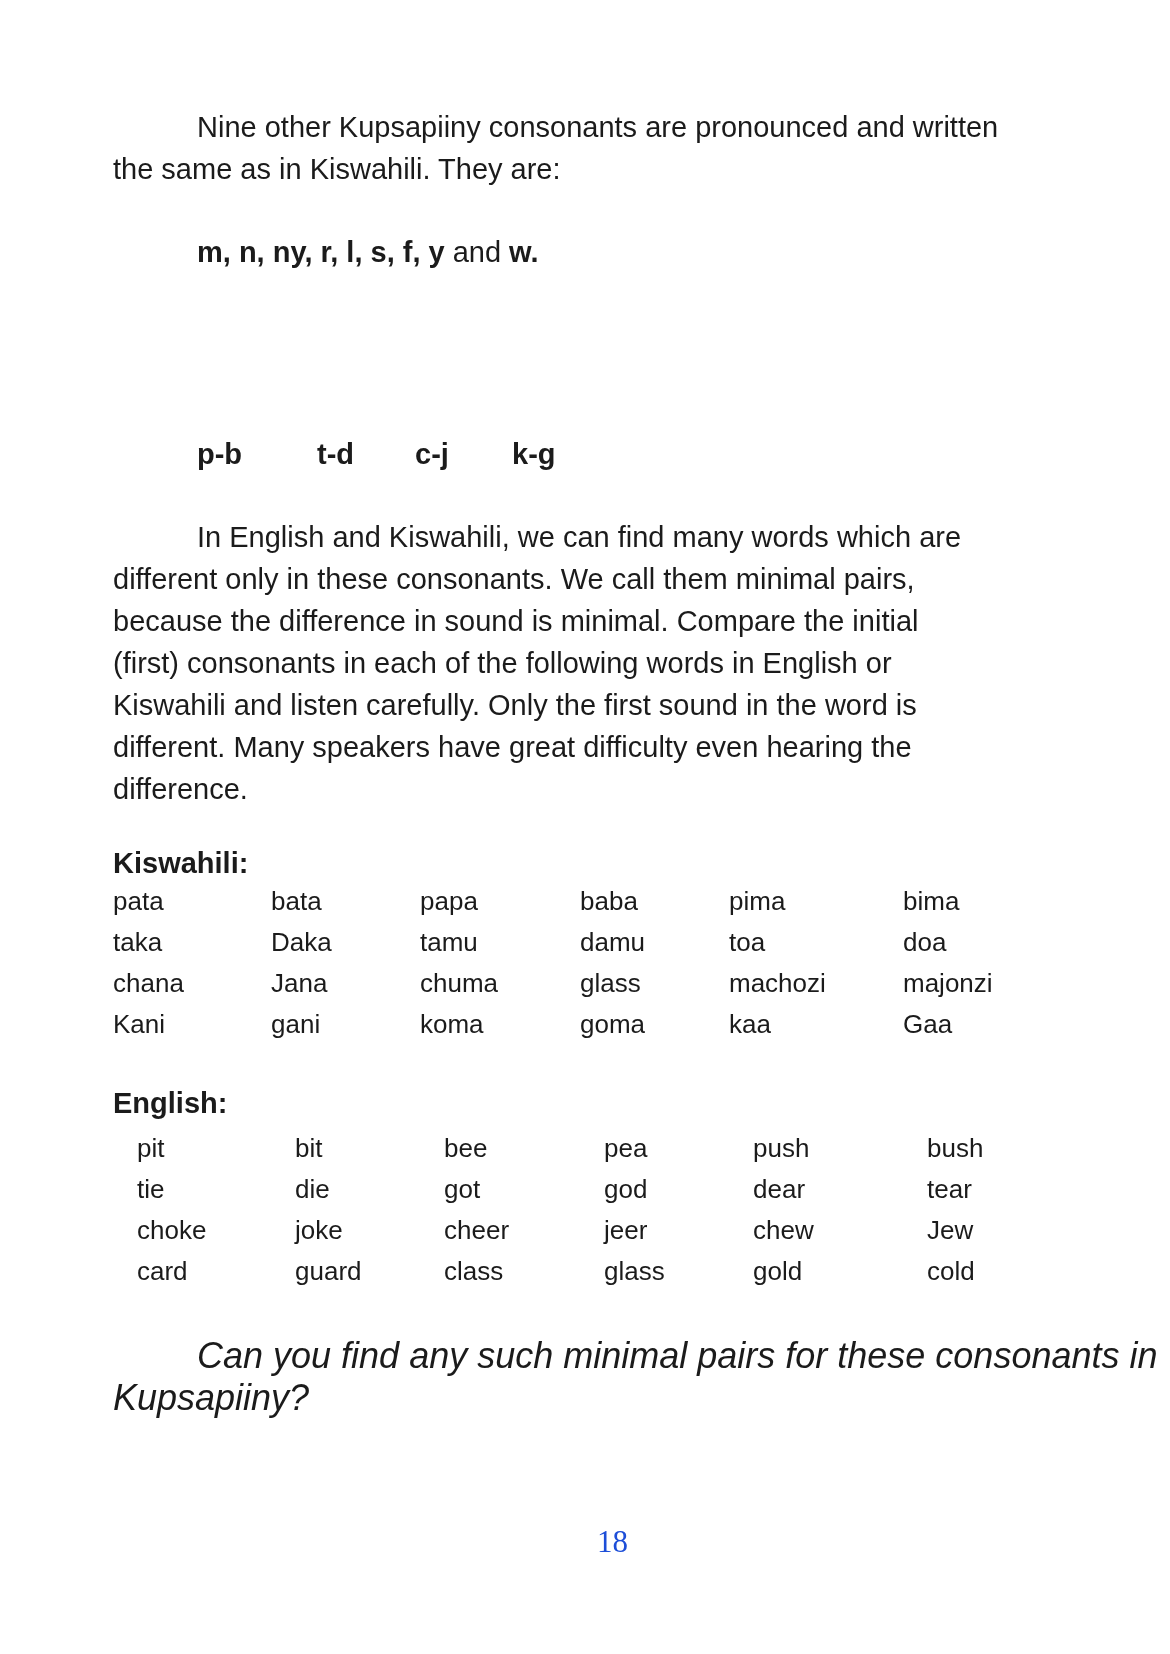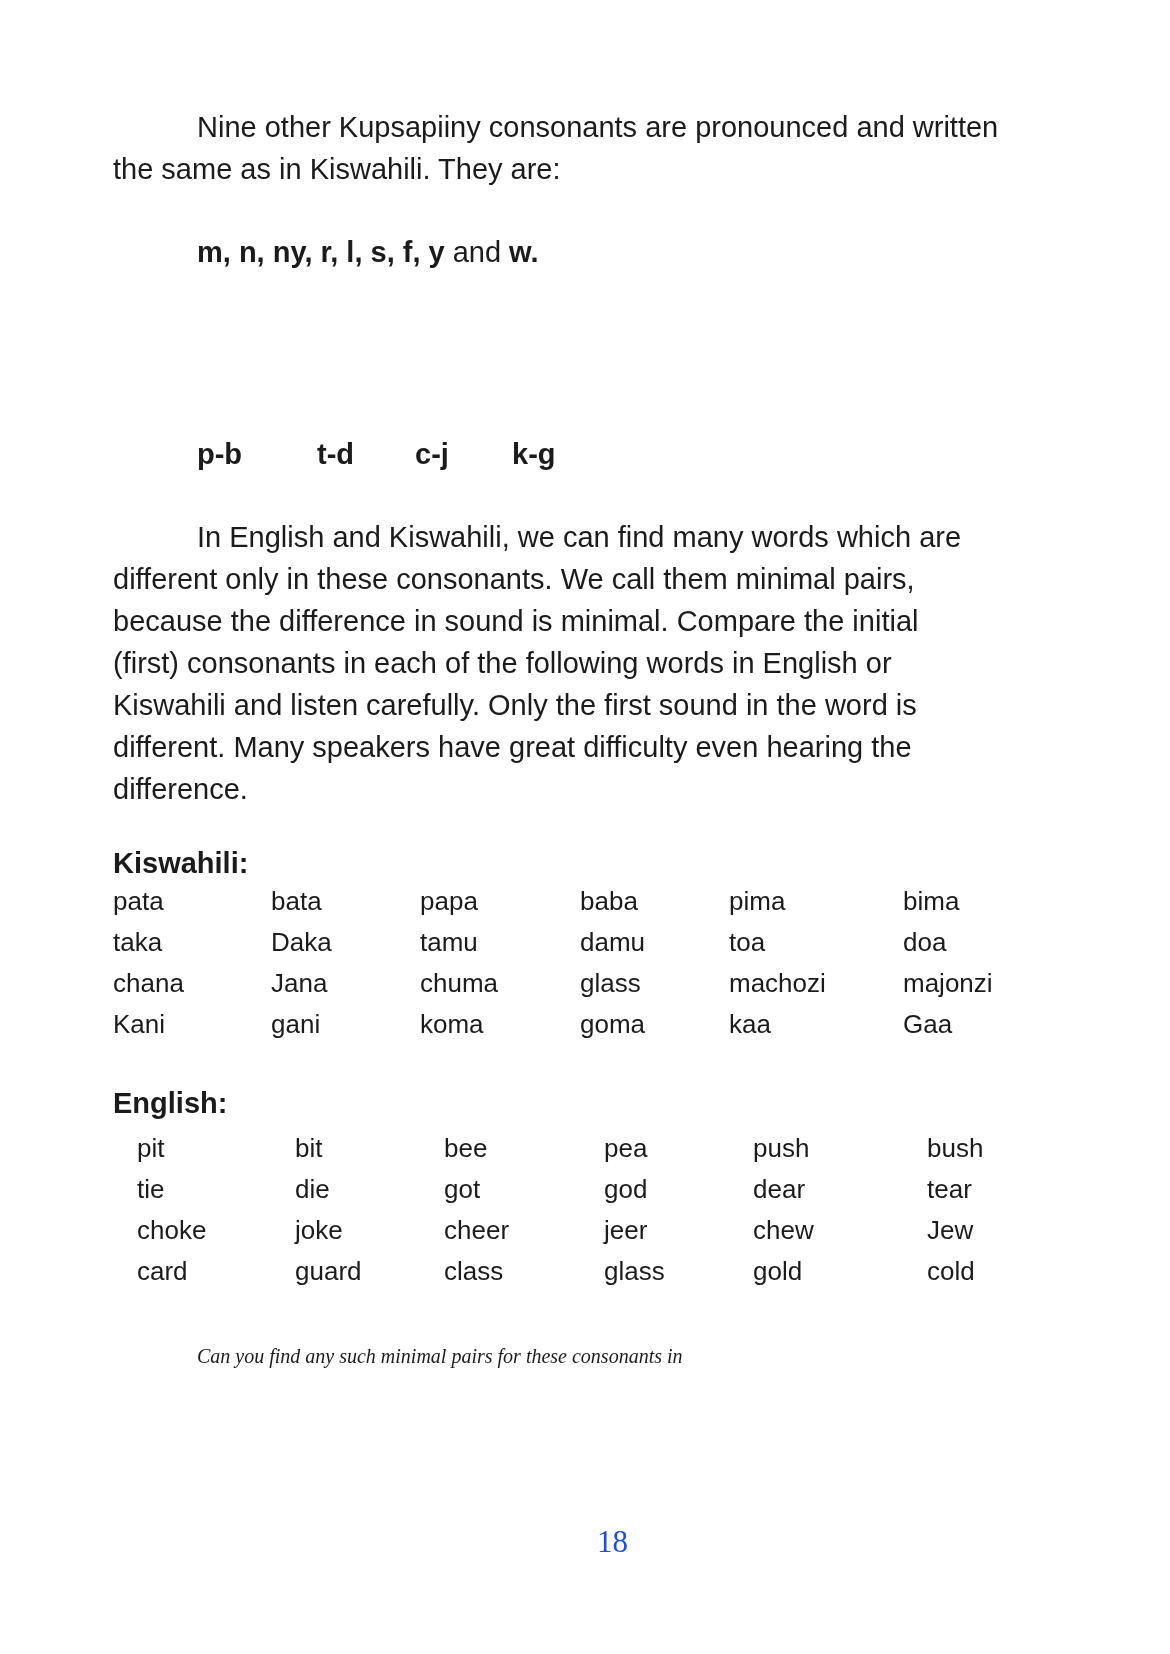--- a/index.html
+++ b/index.html
@@ -56,24 +56,23 @@
   .word-row {
     display: grid;
     grid-template-columns: 158px 149px 160px 149px 174px auto;
   }
   .word-cell {
     white-space: nowrap;
   }
   .question-block {
     position: absolute;
     left: 113px;
-    font-size: 20px;
+    font-size: 36px;
     line-height: 42px;
     font-style: italic;
-    font-family: Liberation Serif, serif;
   }
   .page-number {
     position: absolute;
     left: 597px;
     top: 1523px;
     font-family: "Liberation Serif", serif;
     font-size: 31px;
     line-height: 37px;
     color: #1d4ed8;
     white-space: nowrap;
@@ -179,17 +178,18 @@
       <span class="word-cell">guard</span>
       <span class="word-cell">class</span>
       <span class="word-cell">glass</span>
       <span class="word-cell">gold</span>
       <span class="word-cell">cold</span>
     </div>
   </div>
 
   <div class="question-block" style="top:1335px;">
     <div class="line indent">Can you find any such minimal pairs for these consonants in</div>
+    <div class="line">Kupsapiiny?</div>
   </div>
 
   <div class="page-number">18</div>
 
 </div>
 
 </body></html>

